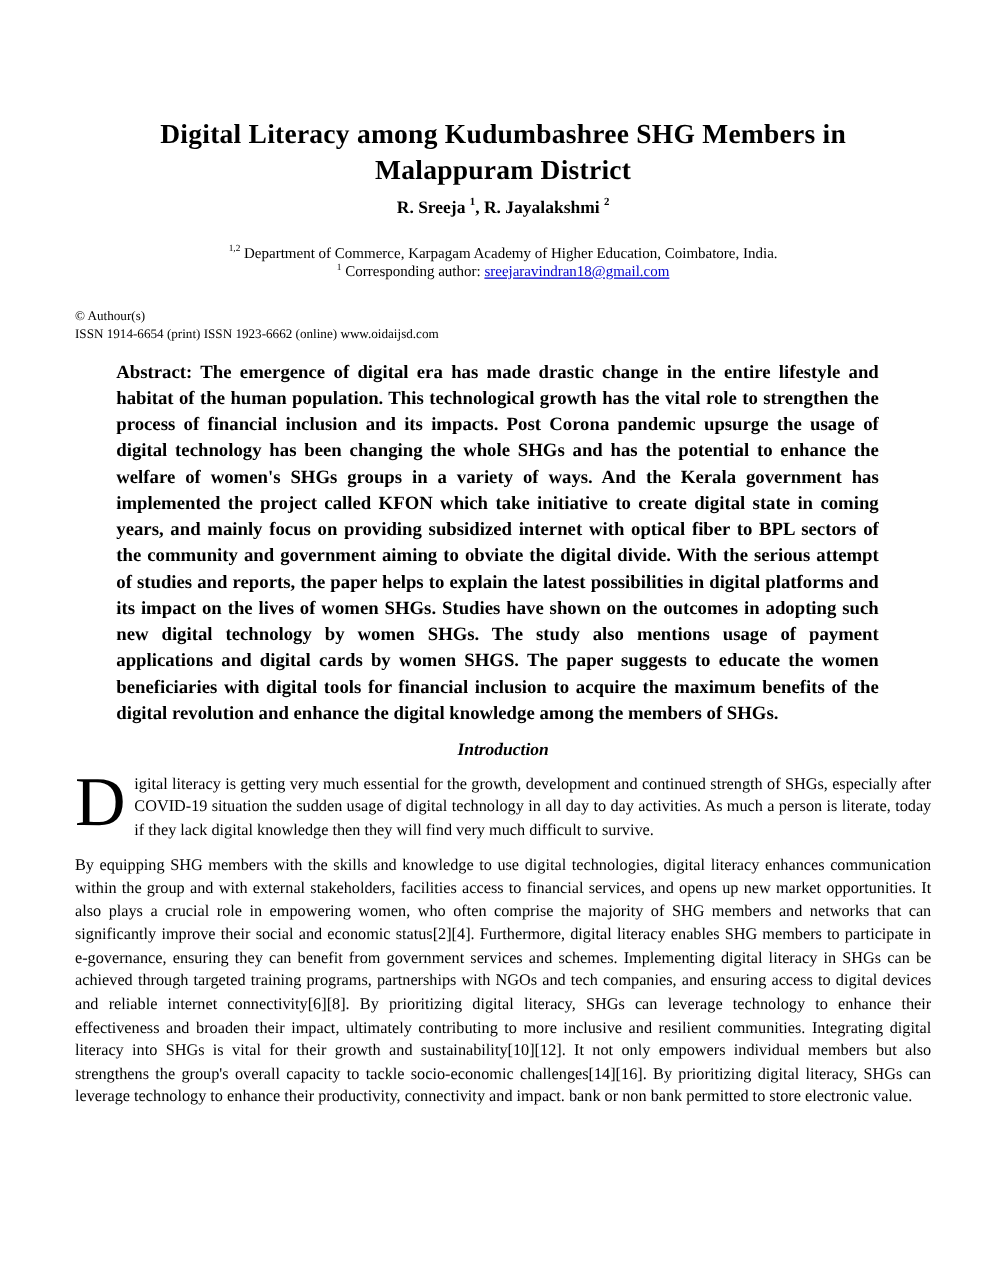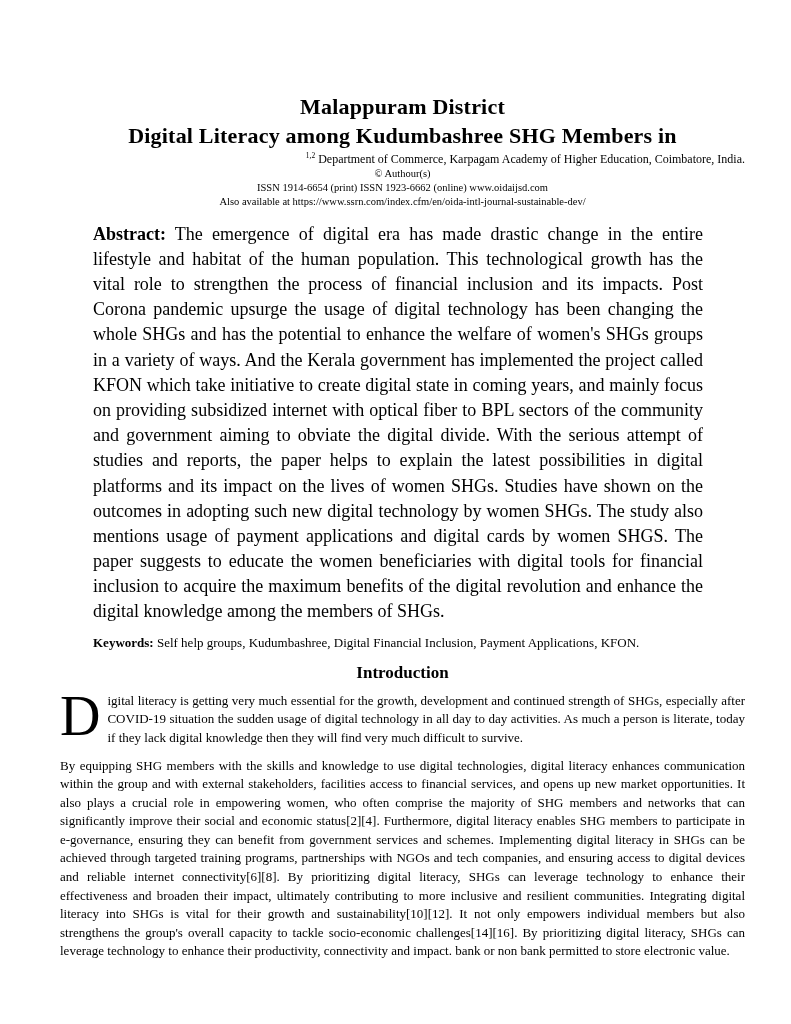--- a/index.html
+++ b/index.html
@@ -25,56 +25,57 @@
     letter-spacing: 0.2px;
   }
   .authors {
     text-align: center;
     font-size: 14px;
     font-weight: bold;
     margin-top: 9px;
   }
   sup { font-size: 0.62em; line-height: 0; }
   .affiliation {
-    text-align: right;
+    text-align: center;
     font-size: 12px;
-    margin-top: 2px;
+    margin-top: 20px;
   }
   .corresponding {
     text-align: center;
     font-size: 12px;
   }
   .email-link {
     color: #0000cc;
     text-decoration: underline;
     cursor: pointer;
   }
   .imprint {
-    text-align: center;
     font-size: 10.5px;
     line-height: 1.32;
-    margin-top: 0;
+    margin-top: 22px;
   }
   .abstract {
     margin: 13px 42px 0 33px;
-    font-size: 18px;
+    font-size: 15px;
     line-height: 1.4;
     text-align: justify;
+    font-weight: bold;
   }
   .keywords {
     margin: 9px 42px 0 33px;
     font-size: 13px;
     line-height: 1.4;
     text-align: justify;
   }
   .section-heading {
     text-align: center;
     font-weight: bold;
-    font-size: 17px;
+    font-size: 14px;
     margin-top: 11px;
+    font-style: italic;
   }
   .para {
     font-size: 13px;
     line-height: 1.43;
     text-align: justify;
     margin-top: 9px;
   }
   .dropcap {
     float: left;
     font-size: 56px;
@@ -82,37 +83,37 @@
     padding: 2px 7px 0 0;
   }
   .clearfix::after { content: ""; display: table; clear: both; }
 </style>
 </head>
 <body>
 
 <div class="page">
 
   <h1 class="title">
+    <div>Digital Literacy among Kudumbashree SHG Members in</div>
     <div>Malappuram District</div>
-    <div>Digital Literacy among Kudumbashree SHG Members in</div>
   </h1>
 
+  <div class="authors"><span>R. Sreeja </span><sup>1</sup><span>, </span><span>R. Jayalakshmi </span><sup>2</sup></div>
 
   <div class="affiliation"><sup>1,2</sup><span> Department of Commerce, Karpagam Academy of Higher Education, Coimbatore, India.</span></div>
 
+  <div class="corresponding"><sup>1</sup><span> Corresponding author: </span><a class="email-link">sreejaravindran18@gmail.com</a></div>
 
   <div class="imprint">
     <div>© Authour(s)</div>
     <div>ISSN 1914-6654 (print) ISSN 1923-6662 (online) www.oidaijsd.com</div>
-    <div>Also available at https://www.ssrn.com/index.cfm/en/oida-intl-journal-sustainable-dev/</div>
   </div>
 
   <p class="abstract"><b>Abstract:</b><span> The emergence of digital era has made drastic change in the entire lifestyle and habitat of the human population. This technological growth  has the vital role to strengthen the process of financial inclusion and its impacts. Post Corona pandemic upsurge the usage of digital technology has been changing the whole SHGs and has the potential to enhance the welfare of women's SHGs groups in a variety of ways. And the Kerala government has implemented the project called KFON which take initiative to create digital state in coming years, and mainly focus on providing subsidized internet with optical fiber to BPL sectors of the community and government aiming to obviate the digital divide. With the serious attempt of studies and reports, the paper helps to explain the latest possibilities in digital platforms and its impact on the lives of women SHGs. Studies have shown on the outcomes in adopting such new digital technology by women SHGs. The study also mentions usage of payment applications and digital cards by women SHGS. The paper suggests to educate the women beneficiaries with digital tools for financial inclusion to acquire the maximum benefits of the digital revolution and enhance the digital knowledge among the members of SHGs.</span></p>
 
-  <p class="keywords"><b>Keywords:</b><span> Self help groups, Kudumbashree, Digital Financial Inclusion, Payment Applications, KFON.</span></p>
 
   <h2 class="section-heading">Introduction</h2>
 
   <p class="para clearfix"><span class="dropcap">D</span><span>igital literacy is getting very much essential for the growth, development and continued strength of SHGs, especially after COVID-19 situation the sudden usage of digital technology in all day to day activities. As much a person is literate, today if they lack digital knowledge then they will find very much difficult to survive.</span></p>
 
 
   <p class="para">By equipping SHG members with the skills and knowledge to use digital technologies, digital literacy enhances communication within the group and with external stakeholders, facilities access to financial services, and opens up new market opportunities. It also plays a crucial role in empowering women, who often comprise the majority of SHG members and networks that can significantly improve their social and economic status[2][4]. Furthermore, digital literacy enables SHG members to participate in e-governance, ensuring they can benefit from government services and schemes. Implementing digital literacy in SHGs can be achieved through targeted training programs, partnerships with NGOs and tech companies, and ensuring access to digital devices and reliable internet connectivity[6][8]. By prioritizing digital literacy, SHGs can leverage technology to enhance their effectiveness and broaden their impact, ultimately contributing to more inclusive and resilient communities. Integrating digital literacy into SHGs is vital for their growth and sustainability[10][12]. It not only empowers individual members but also strengthens the group's overall capacity to tackle socio-economic challenges[14][16]. By prioritizing digital literacy, SHGs can leverage technology to enhance their productivity, connectivity and impact. bank or non bank permitted to store electronic value.</p>
 
 </div>
 

